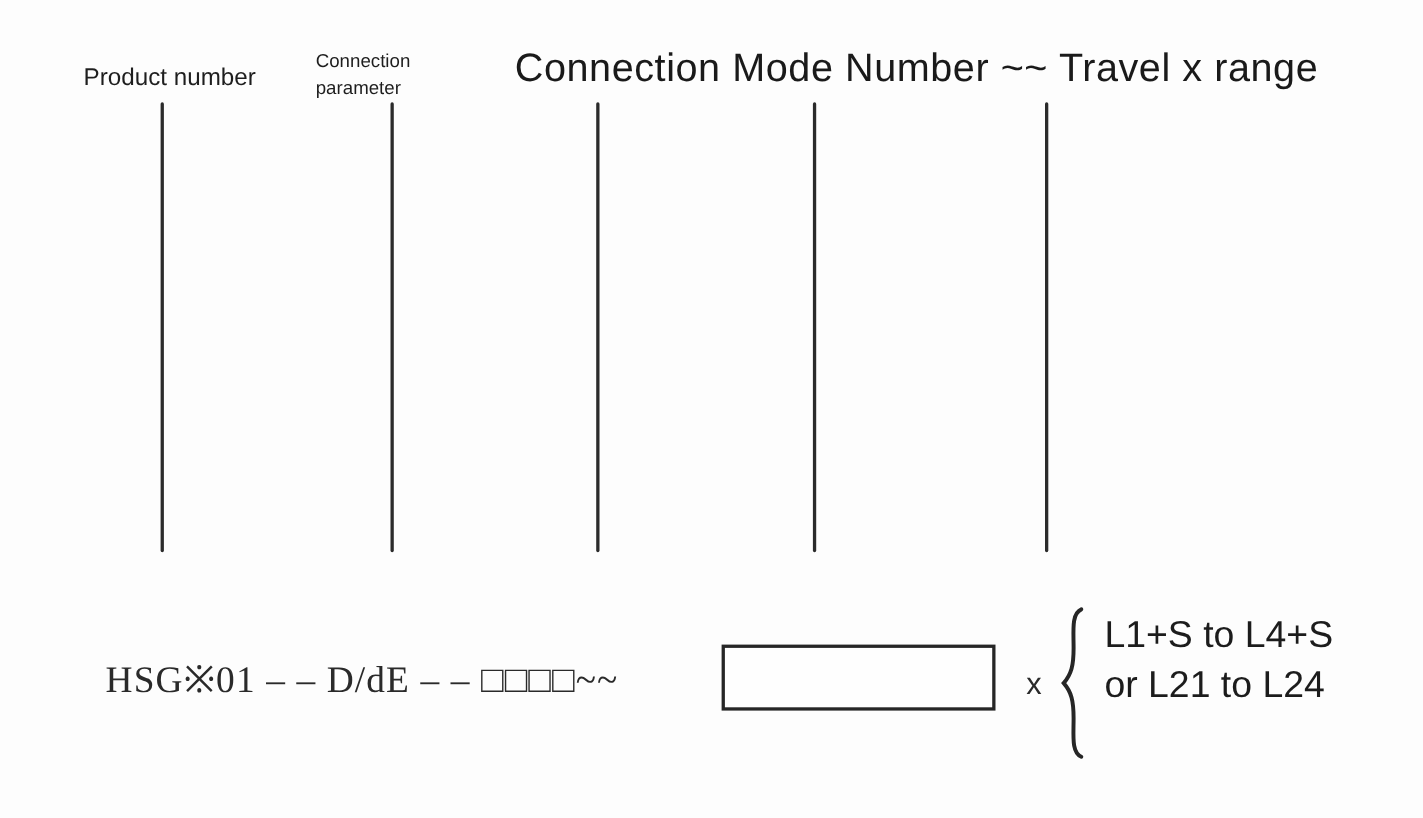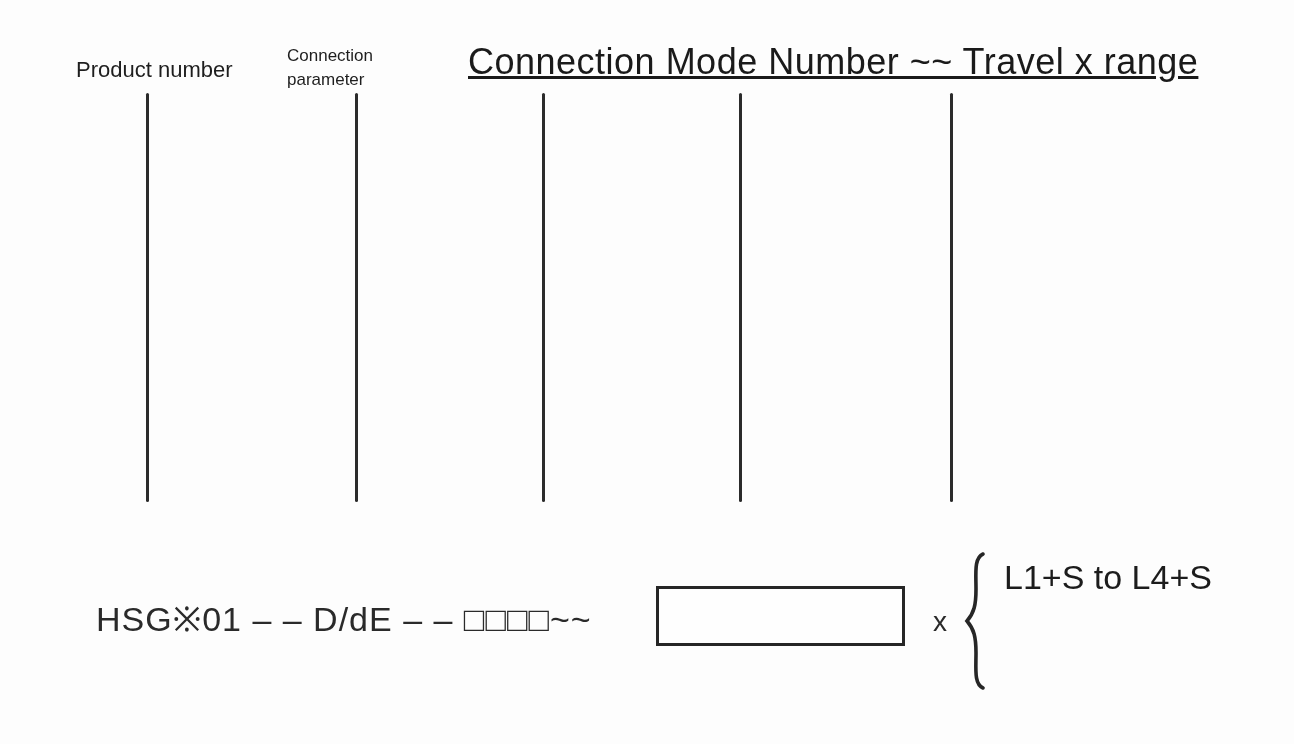--- a/index.html
+++ b/index.html
@@ -36,21 +36,20 @@
   }
   .ann-header {
     position: absolute;
     left: 468px;
     top: 42px;
     font-size: 36px;
     letter-spacing: 0.5px;
     line-height: 40px;
     white-space: nowrap;
     color: #1a1a1a;
-    text-decoration: underline;
   }
 
   
   .leader {
     position: absolute;
     top: 93px;
     width: 3px;
     height: 409px;
     background: #2b2b2b;
     border-radius: 1.5px;
@@ -62,21 +61,21 @@
   .leader.l5 { left: 950px; }
 
   
   .code {
     position: absolute;
     left: 96px;
     top: 599px;
     font-size: 34px;
     line-height: 40px;
     letter-spacing: 1px;
-    font-family: Liberation Sans, sans-serif;
+    font-family: Liberation Serif, serif;
     color: #2a2a2a;
     white-space: nowrap;
   }
   .travel-box {
     position: absolute;
     left: 656px;
     top: 586px;
     width: 243px;
     height: 54px;
     border: 3px solid #262626;
@@ -131,15 +130,16 @@
   <div class="mult">x</div>
 
   <span class="brace">
     <svg width="26" height="142" viewBox="0 0 26 142">
       <path d="M21 4 C12 8 14 23 14 39 C14 55 12 63 5 71 C12 79 14 87 14 103 C14 119 12 134 21 138" fill="none" stroke="#262626" stroke-width="3.6" stroke-linecap="round"></path>
     </svg>
   </span>
 
   <div class="ranges">
     <div>L1+S to L4+S</div>
+    <div>or L21 to L24</div>
   </div>
 
 </div>
 
 </body></html>

